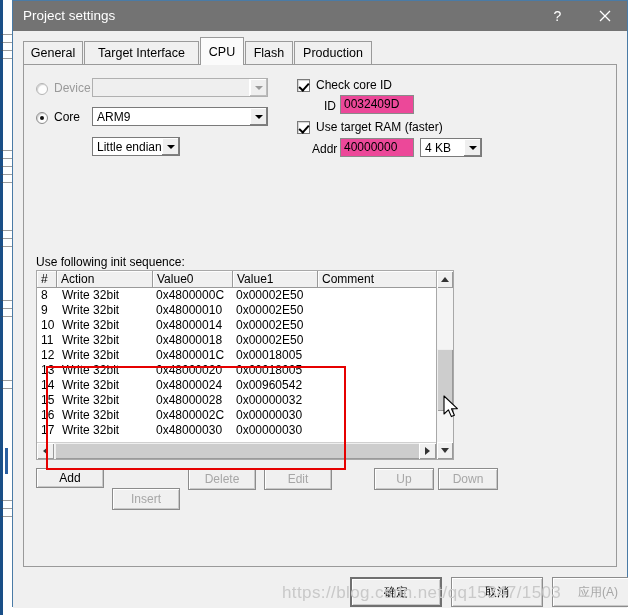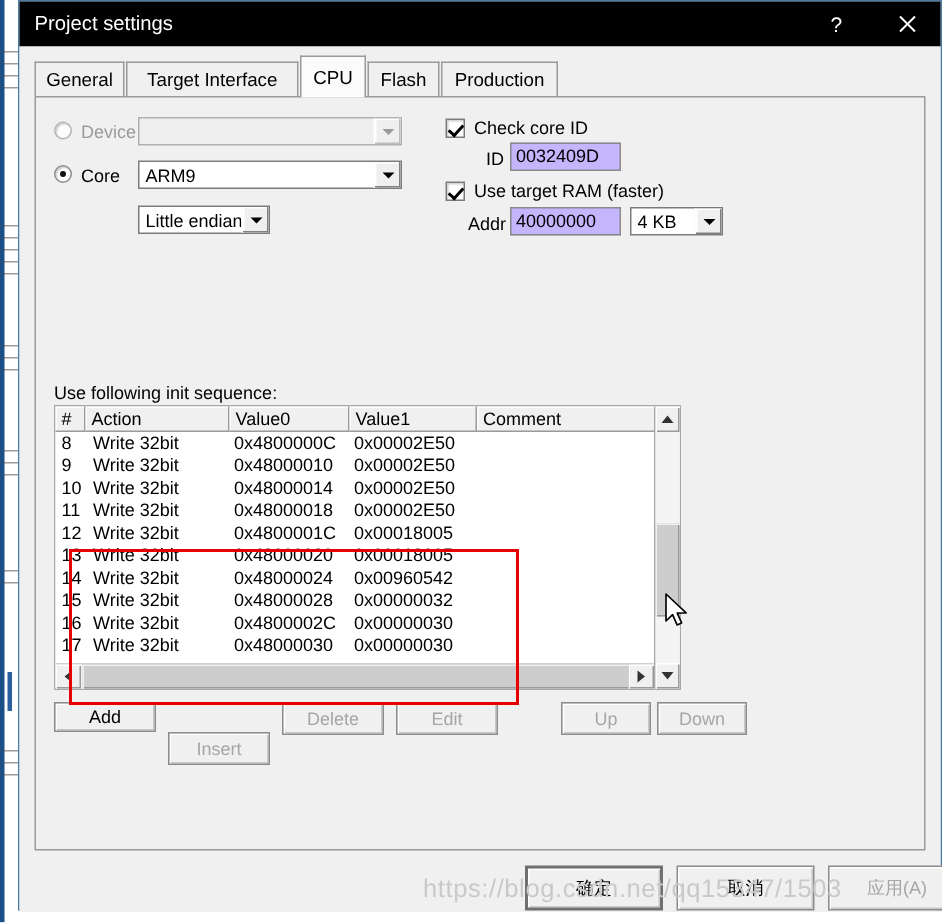--- a/index.html
+++ b/index.html
@@ -55,21 +55,21 @@
     background: #f0f0f0;
     border: 1px solid #4a7ba6;
     box-sizing: border-box;
   }
 
   
   #titlebar {
     position: absolute;
     left: 0; top: 0;
     width: 100%; height: 30px;
-    background: #000000;
+    background: #737373;
     color: #ffffff;
   }
   #title-text {
     position: absolute;
     left: 10px; top: 7px;
     font-size: 13.5px;
     color: #ffffff;
     white-space: nowrap;
   }
   .tb-btn {
@@ -135,21 +135,21 @@
     height: 503px;
     background: #f0f0f0;
     border: 1px solid #9a9a9a;
     box-sizing: border-box;
   }
 
   
   .radio-row {
     position: absolute;
     display: flex;
-    align-items: flex-start;
+    align-items: flex-end;
   }
   .radio {
     width: 12px; height: 12px;
     border-radius: 50%;
     border: 1px solid #8c8c8c;
     background: #fdfdfd;
     box-shadow: inset 1px 1px 1px rgba(0,0,0,.18);
     box-sizing: border-box;
     position: relative;
     flex: 0 0 auto;
@@ -229,21 +229,21 @@
     left: 3px; top: 1px;
     width: 4px; height: 8px;
     border: solid #000;
     border-width: 0 2px 2px 0;
     transform: rotate(42deg);
   }
 
   
   .tinput {
     position: absolute;
-    background: #c4b5fd;
+    background: #ec4899;
     border: 1px solid #8a8a8a;
     box-sizing: border-box;
     font-family: "Liberation Sans", sans-serif;
     font-size: 12px;
     color: #000;
     padding: 0 0 0 3px;
     line-height: 17px;
   }
   .flabel {
     position: absolute;

